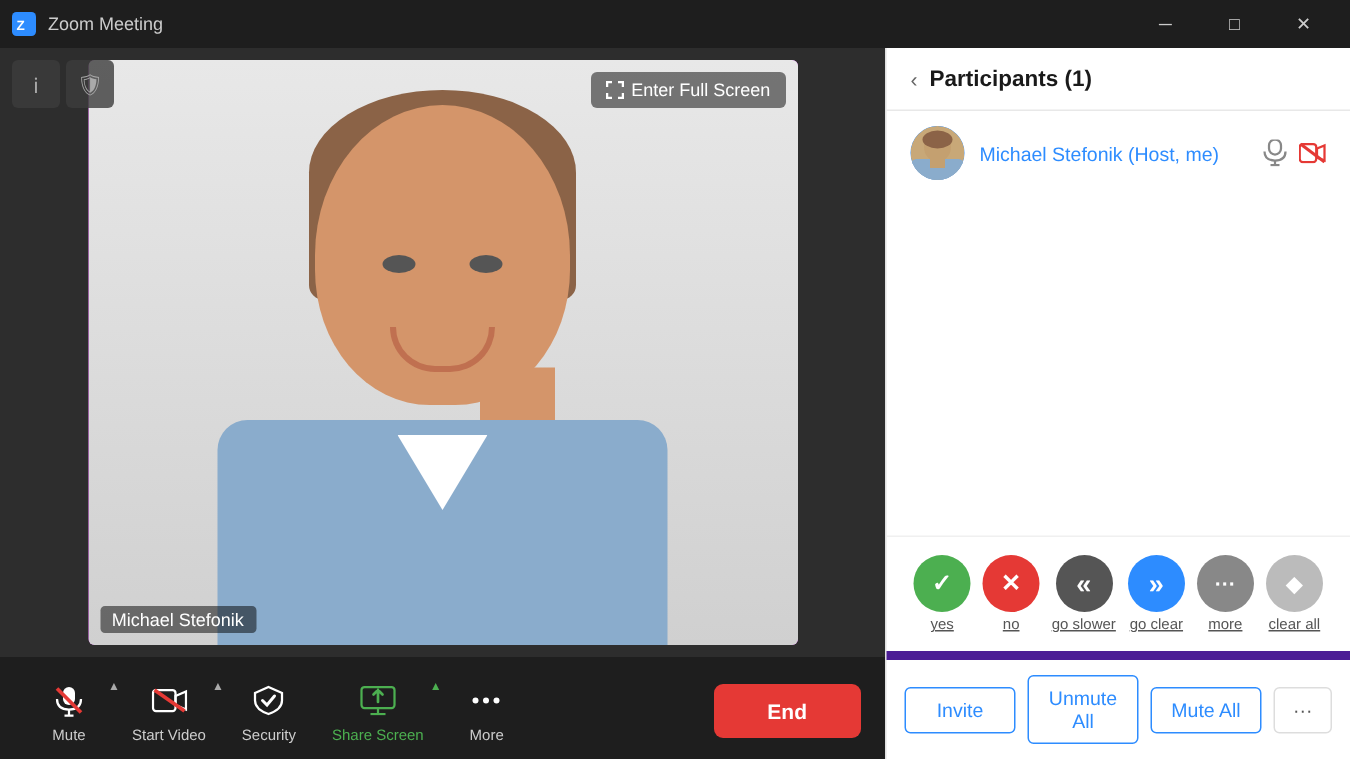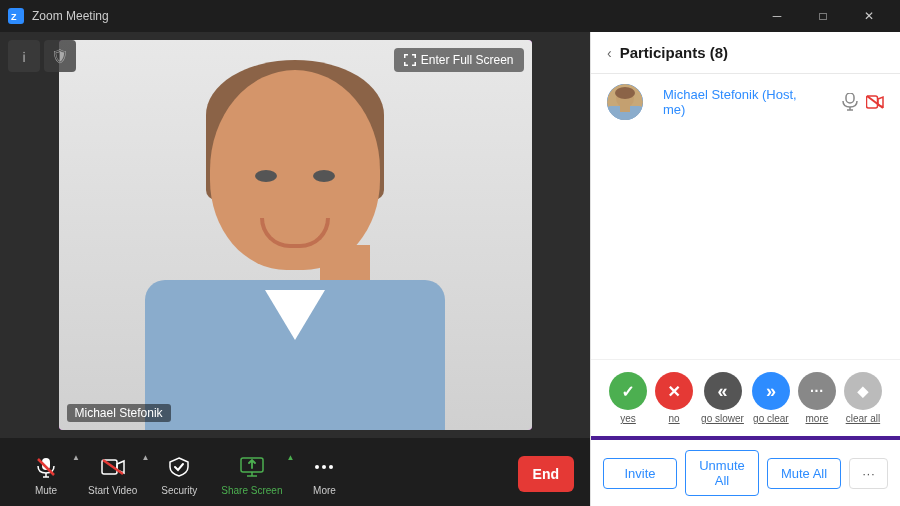--- a/index.html
+++ b/index.html
@@ -316,21 +316,21 @@
     }
 
     .toolbar-divider {
       flex: 1;
     }
 
     .end-btn {
       background: #e53935;
       color: white;
       border: none;
-      padding: 8px 15px;
+      padding: 8px 36px;
       border-radius: 6px;
       font-size: 14px;
       font-weight: 600;
       cursor: pointer;
       height: 36px;
     }
 
     
     .mic-x {
       position: absolute;
@@ -367,21 +367,21 @@
       font-size: 15px;
       font-weight: 600;
       color: #1a1a1a;
       flex: 1;
     }
 
     .participant-item {
       display: flex;
       align-items: center;
       padding: 10px 16px;
-      gap: 20px;
+      gap: 10px;
     }
     .participant-avatar {
       width: 36px;
       height: 36px;
       border-radius: 50%;
       background: #2d8cff;
       overflow: hidden;
       flex-shrink: 0;
     }
 
@@ -448,21 +448,21 @@
     .reaction-faster { background: #2d8cff; color: white; }
     .reaction-more { background: #888; color: white; }
     .reaction-clear { background: #bbb; color: white; }
 
     
     .panel-actions {
       display: flex;
       align-items: center;
       padding: 10px 12px;
       gap: 8px;
-      border-top: 4px solid #4c1d95;
+      border-top: 6px solid #4c1d95;
     }
     .panel-btn {
       flex: 1;
       padding: 7px 12px;
       border: 1px solid #2d8cff;
       background: white;
       color: #2d8cff;
       border-radius: 4px;
       font-size: 13px;
       cursor: pointer;
@@ -619,21 +619,21 @@
       <div class="toolbar-divider"></div>
 
       <button class="end-btn">End</button>
     </div>
   </div>
 
   <div class="participants-panel">
 
     <div class="panel-header">
       <span class="panel-collapse">‹</span>
-      <span class="panel-title">Participants (8)</span>
+      <span class="panel-title">Participants (1)</span>
     </div>
 
     <div class="participant-item">
       <div class="participant-avatar">
 
         <svg width="36" height="36" viewBox="0 0 36 36">
           <rect width="36" height="36" rx="18" fill="#c8a878"></rect>
           <ellipse cx="18" cy="14" rx="9" ry="10" fill="#c4a070"></ellipse>
           <rect x="8" y="3" width="20" height="12" rx="10" fill="#8b6347"></rect>
           <rect x="0" y="22" width="36" height="16" rx="4" fill="#8aaccc"></rect>

